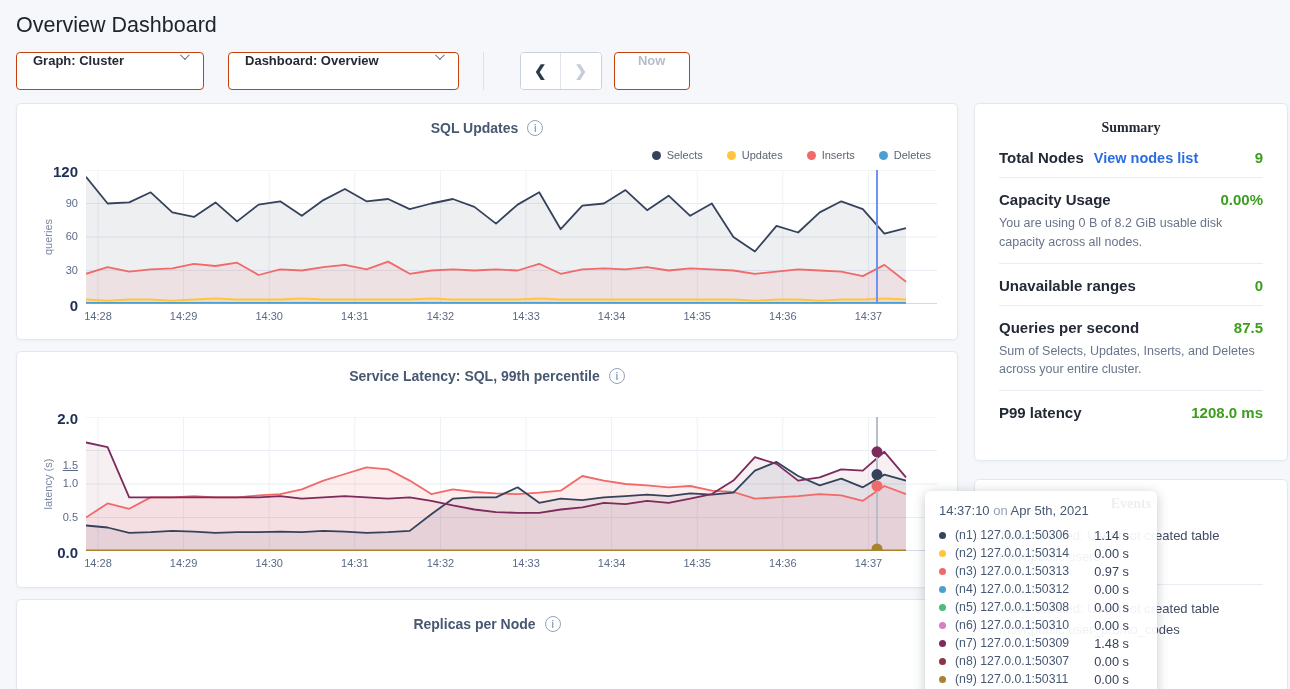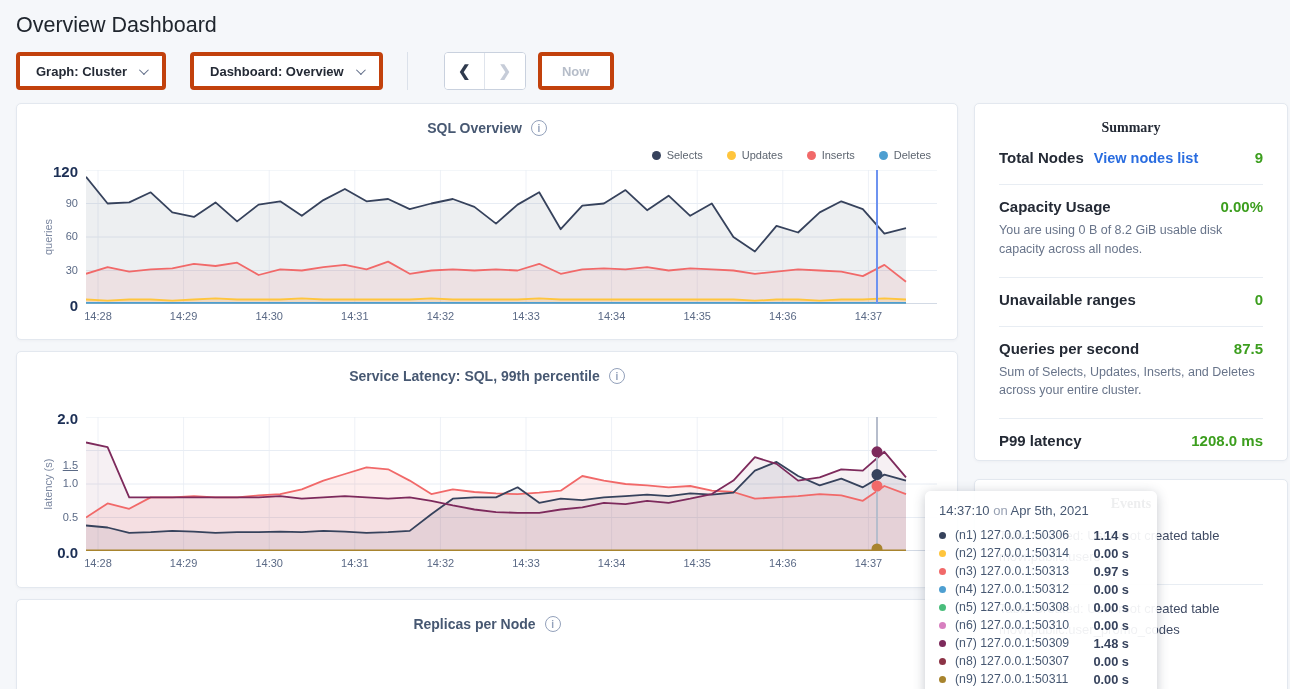--- a/index.html
+++ b/index.html
@@ -3,22 +3,22 @@
 <meta charset="utf-8">
 <style>
   * { box-sizing: border-box; margin: 0; padding: 0; }
   html,body { width:1290px; height:689px; overflow:hidden; }
   body { font-family:"Liberation Sans","DejaVu Sans",sans-serif; background:#f5f7fa; color:#242a35; }
   .app { position:relative; width:1290px; height:689px; }
 
   .page-title { margin:13px 0 0 16px; font-size:21.5px; font-weight:500; color:#20262e; }
 
   .controls { display:flex; align-items:center; margin:14px 2px 0 16px; height:38px; }
-  .btn { background:#fff; border:4px solid #c2410c; border-radius:4px; height:38px;
-         display:inline-flex; align-items:center; font-size:13px; font-weight:700; color:#242a35; cursor:pointer; }
+  .btn { background:#fff; border:1px solid #c2410c; border-radius:4px; height:38px;
+         display:inline-flex; align-items:flex-start; font-size:13px; font-weight:700; color:#242a35; cursor:pointer;gap:44px; }
   .dd { padding:0 16px; }
   .dd .caret { margin-left:12px; }
   .caret { width:7px; height:7px; border-right:1.8px solid #5f6c87; border-bottom:1.8px solid #5f6c87;
            transform:rotate(45deg) translateY(-2px); display:inline-block; }
   .ctl-gap { width:24px; } .ctl-gap-sm { width:12px; }
   .sep { width:1px; height:38px; background:#dbe1ea; margin:0 24px; }
   .time-btn { width:422px; padding:0 14px; }
   .time-badge { background:#dde4ef; border-radius:3px; padding:3px 7px; font-size:12px; font-weight:700; color:#3a4456; margin-right:13px; }
   .time-label { font-size:13.5px; }
   .time-btn .caret { margin-left:auto; }
@@ -49,41 +49,41 @@
   .plot-wrap { position:absolute; left:69px; width:851px; height:134px; }
   svg.plot { position:absolute; left:0; top:0; width:851px; height:134px; display:block; }
   .ylab { position:absolute; left:-48px; width:40px; text-align:right; font-size:11px; color:#5b6a86; }
   .ylab.bold { font-weight:700; color:#1c2f55; font-size:15px; }
   .xlab { position:absolute; top:140px; transform:translateX(-50%); font-size:11px; color:#5b6a86; }
   .unit { position:absolute; left:-38px; top:50%; transform:translate(-50%,-50%) rotate(-90deg);
           font-size:11px; color:#7b87a0; white-space:nowrap; }
 
   .summary-panel { height:358px; padding:16px 24px 0; overflow:hidden; }
   .sum-title, .ev-title { text-align:center; font-size:14px; font-weight:700; color:#242a35;font-family:Liberation Serif, serif; }
-  .sum-row { padding:13px 0 18px; border-bottom:1px solid #e8edf3; }
+  .sum-row { padding:13px 0 11px; border-bottom:1px solid #e8edf3; }
   .sum-row:first-of-type { margin-top:6px; }
   .sum-row:last-of-type { border-bottom:none; }
   .sum-head { display:flex; align-items:baseline; }
   .sum-label { font-size:15px; font-weight:700; color:#242a35; }
   .sum-link { font-size:14.5px; font-weight:700; color:#2a6de0; margin-left:10px; cursor:pointer; }
   .sum-value { margin-left:auto; font-size:15px; font-weight:700; color:#3c9e1e; }
   .sum-desc { margin-top:6px; font-size:12.5px; color:#68748a; line-height:1.5; }
 
   .events-panel { height:240px; padding:16px 24px 0; overflow:hidden; }
   .ev-item { margin-top:13px; font-size:13px; color:#3f4a63; line-height:1.65; }
   .ev-divider { border:none; border-top:1px solid #e8edf3; margin:16px 0 2px; }
 
   .tooltip { position:absolute; left:925px; top:478px; width:232px; z-index:20;
              background:rgba(255,255,255,.92); border-radius:6px; padding:12px 14px 12px;
              box-shadow:0 2px 12px rgba(50,60,80,.28); }
   .tt-title { font-size:13px; color:#475872; margin-bottom:8px; }
   .tt-title .conj { color:#98a1b3; }
   .tt-row { display:flex; align-items:center; height:18px; font-size:12.3px; color:#475872; }
   .tt-row .dot { width:7px; height:7px; border-radius:50%; margin-right:9px; flex:none; }
-  .tt-val { margin-left:auto; margin-right:14px; font-weight:700; color:#36425c; font-size:12.8px; }
+  .tt-val { margin-left:auto; margin-right:14px; font-weight:400; color:#36425c; font-size:12.8px; }
 </style>
 </head>
 <body>
 
 <div class="app">
 
   <h1 class="page-title">Overview Dashboard</h1>
 
   <div class="controls">
     <button class="btn dd">
@@ -104,21 +104,21 @@
     <span class="ctl-gap-sm"></span>
     <button class="btn now-btn">Now</button>
   </div>
 
   <div class="main">
 
     <div class="col-left">
 
       <div class="panel chart-panel">
         <div class="chart-title">
-          <span>SQL Overview</span>
+          <span>SQL Updates</span>
           <i class="info">i</i>
         </div>
         <div class="legend">
             <span class="lg-item">
               <span class="dot" style="background: rgb(54, 66, 92);"></span>
               <span>Selects</span>
             </span>
             <span class="lg-item">
               <span class="dot" style="background: rgb(255, 197, 61);"></span>
               <span>Updates</span>

